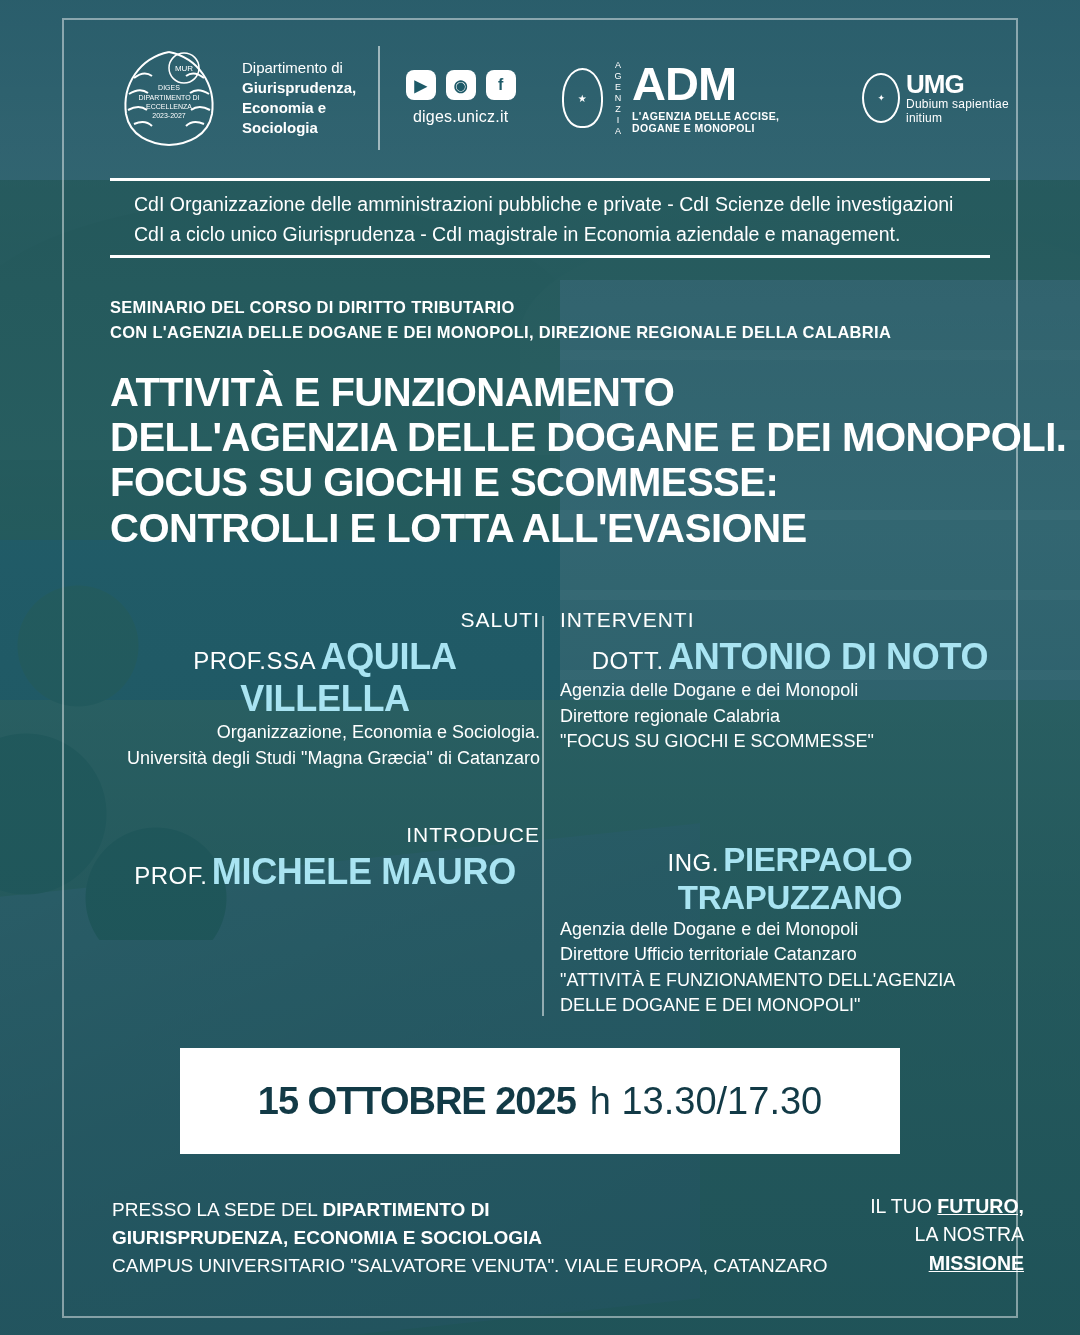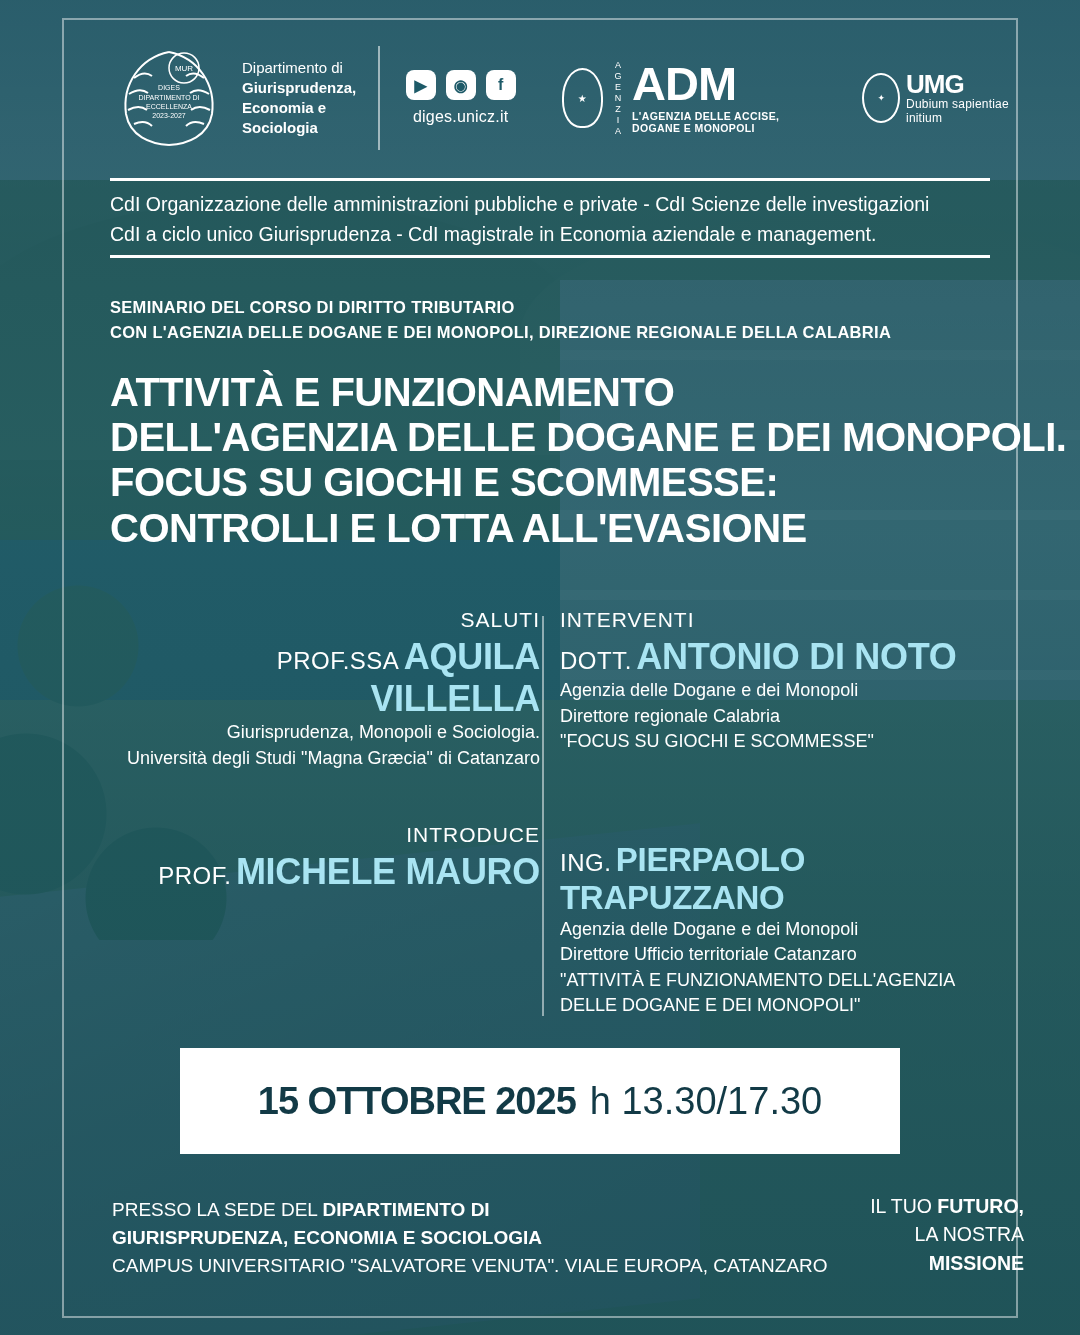--- a/index.html
+++ b/index.html
@@ -81,55 +81,55 @@
   .adm-main .small{font-size:10.5px;font-weight:700;letter-spacing:.4px;margin-top:3px;}
   .umg{display:flex;align-items:center;gap:6px;margin-left:34px;}
   .umg-seal{width:46px;height:46px;border-radius:50%;border:2px solid #fff;display:flex;align-items:center;justify-content:center;color:#fff;font-size:9px;}
   .umg-txt{color:#fff;}
   .umg-txt .big{font-size:26px;font-weight:700;line-height:1;letter-spacing:-1px;}
   .umg-txt .small{font-size:12px;letter-spacing:.2px;}
 
   
   .cdl{position:absolute;left:110px;top:178px;width:880px;}
   .cdl .rule{height:3px;background:#fff;}
-  .cdl .lines{padding:8px 0 6px;}
+  .cdl .lines{padding:8px 0 6px;margin-left:24px;}
   .cdl .lines div{color:#fff;font-size:19.5px;line-height:1.55;font-weight:400;}
 
   
   .semi{position:absolute;left:110px;top:295px;width:900px;color:#fff;}
   .semi .k{font-size:16.5px;font-weight:700;letter-spacing:.3px;line-height:1.5;font-family:"Liberation Sans", sans-serif;}
   .title{position:absolute;left:110px;top:370px;width:910px;color:#fff;font-weight:700;font-size:40px;line-height:1.13;letter-spacing:-.5px;text-transform:uppercase;}
   .title div{white-space:nowrap;}
 
   
   .speakers{position:absolute;left:110px;top:608px;width:900px;}
   .col-l{position:absolute;left:0;top:0;width:430px;text-align:right;color:#fff;}
   .col-r{position:absolute;left:450px;top:0;width:460px;text-align:left;color:#fff;}
   .vrule{position:absolute;left:432px;top:8px;width:2px;height:400px;background:rgba(255,255,255,.5);}
   .kicker{font-size:21px;letter-spacing:1px;font-weight:400;}
-  .nameline{margin-top:4px;}
+  .nameline{margin-top:4px;text-align:center;}
   .pre{font-size:24px;letter-spacing:.5px;}
   .nm{font-size:36px;font-weight:700;color:#a9e4f2;letter-spacing:-.3px;}
   .nm.sm{font-size:33px;}
   .role{font-size:18px;line-height:1.42;margin-top:0;}
   .blockgap{height:52px;}
 
   
   .datebox{
     position:absolute;left:180px;top:1048px;width:720px;height:106px;background:#fff;
     display:flex;align-items:center;justify-content:center;gap:14px;
   }
   .datebox .d{font-size:38px;font-weight:700;color:#123a46;letter-spacing:-1px;}
   .datebox .h{font-size:38px;font-weight:400;color:#123a46;}
 
   
   .footer{position:absolute;left:112px;top:1196px;width:720px;color:#fff;font-size:19px;line-height:1.48;}
   .footer b{font-weight:700;}
   .slogan{position:absolute;right:56px;top:1192px;width:200px;text-align:right;color:#fff;font-size:19.5px;line-height:1.45;}
-  .slogan b{font-weight:700;}
+  .slogan b{font-weight:700;text-decoration:underline;}
 </style>
 </head>
 <body>
 
 <div class="bg">
   <div class="sky"></div>
   <div class="hills"></div>
   <div class="hill2"></div>
   <div class="hill3"></div>
   <div class="building">
@@ -236,21 +236,21 @@
   <div class="speakers">
     <div class="vrule"></div>
 
     <div class="col-l">
       <div class="kicker">SALUTI</div>
       <div class="nameline">
         <span class="pre">PROF.SSA</span>
         <span class="nm">AQUILA VILLELLA</span>
       </div>
       <div class="role">
-        <div>Giurisprudenza, Monopoli e Sociologia.</div>
+        <div>Organizzazione, Economia e Sociologia.</div>
         <div>Università degli Studi "Magna Græcia" di Catanzaro</div>
       </div>
 
       <div class="blockgap"></div>
 
       <div class="kicker">INTRODUCE</div>
       <div class="nameline">
         <span class="pre">PROF.</span>
         <span class="nm">MICHELE MAURO</span>
       </div>

